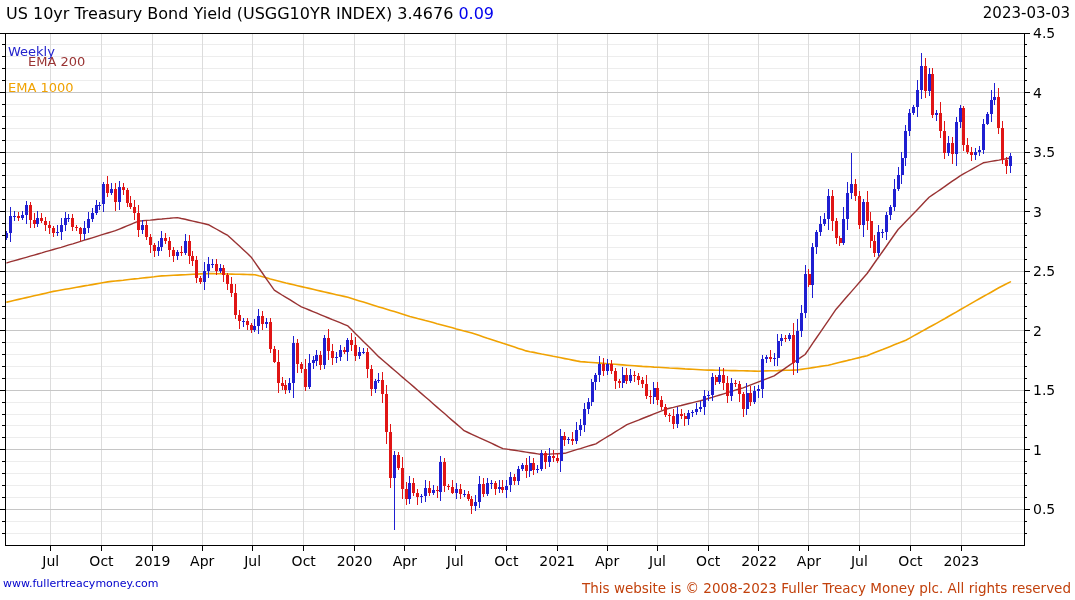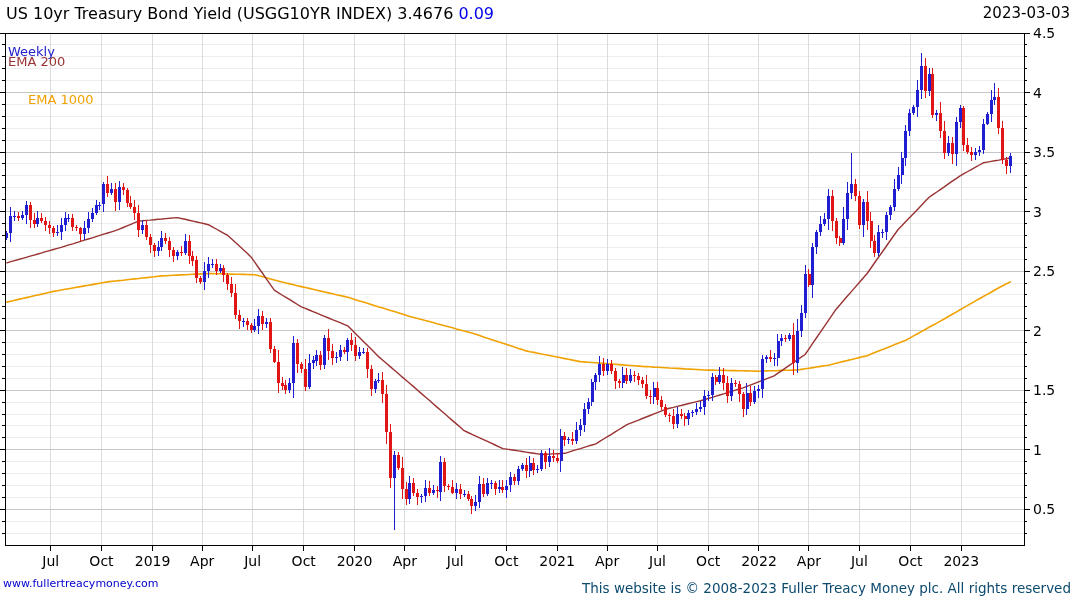--- a/index.html
+++ b/index.html
@@ -5,21 +5,21 @@
   html,body{margin:0;padding:0;background:#fff;}
   .screen{position:relative;width:1075px;height:600px;background:#ffffff;overflow:hidden;
           font-family:"DejaVu Sans","Liberation Sans",sans-serif;}
   .title{position:absolute;left:6px;top:4px;font-size:16px;color:#000;white-space:nowrap;}
   .title .chg{color:#0000ee;}
   .date{position:absolute;right:5px;top:4px;font-size:15px;color:#000;}
   #chart-svg{position:absolute;left:0;top:0;display:block;}
   .lg{position:absolute;left:8px;font-size:13px;white-space:nowrap;}
   .lg-weekly{top:36px;margin-top:8px;}
   .lg-e200{top:54px;}
-  .lg-e1000{top:92px;margin-left:20px;}
+  .lg-e1000{top:80px;}
   .site{position:absolute;left:3px;top:577px;font-size:11px;color:#0000cc;text-decoration:none;}
   .copy{position:absolute;right:4px;top:580px;font-size:13.5px;color:#a8a8a8;}
 </style>
 </head>
 <body>
 
 <div class="screen">
 
   <div class="title">
     <span>US 10yr Treasury Bond Yield (USGG10YR INDEX)</span>
@@ -763,19 +763,19 @@
         <line x1="859.3326996197719" x2="859.3326996197719" y1="545" y2="551" stroke="#000000" stroke-width="1" shape-rendering="crispEdges"></line>
         <text x="859.3326996197719" y="566" font-size="14px" fill="#000000" text-anchor="middle">Jul</text>
         <line x1="910.4764258555133" x2="910.4764258555133" y1="545" y2="551" stroke="#000000" stroke-width="1" shape-rendering="crispEdges"></line>
         <text x="910.4764258555133" y="566" font-size="14px" fill="#000000" text-anchor="middle">Oct</text>
         <line x1="961.2326996197719" x2="961.2326996197719" y1="545" y2="551" stroke="#000000" stroke-width="1" shape-rendering="crispEdges"></line>
         <text x="961.2326996197719" y="566" font-size="14px" fill="#000000" text-anchor="middle">2023</text>
       </g>
     </svg>
 
   <div class="lg lg-weekly" style="color: rgb(34, 34, 204);">Weekly</div>
-  <div class="lg lg-e200" style="color: rgb(153, 51, 51);">EMA 200</div>
+  <div class="lg lg-e200" style="color: rgb(153, 51, 51); margin-left: 20px;">EMA 200</div>
   <div class="lg lg-e1000" style="color: rgb(240, 162, 2);">EMA 1000</div>
 
   <a class="site" href="#" style="color: rgb(0, 0, 204);">www.fullertreacymoney.com</a>
-  <div class="copy" style="color: #0c4a6e;">This website is © 2008-2023 Fuller Treacy Money plc. All rights reserved</div>
+  <div class="copy" style="color: #c2410c;">This website is © 2008-2023 Fuller Treacy Money plc. All rights reserved</div>
 
 </div>
 
 </body></html>

